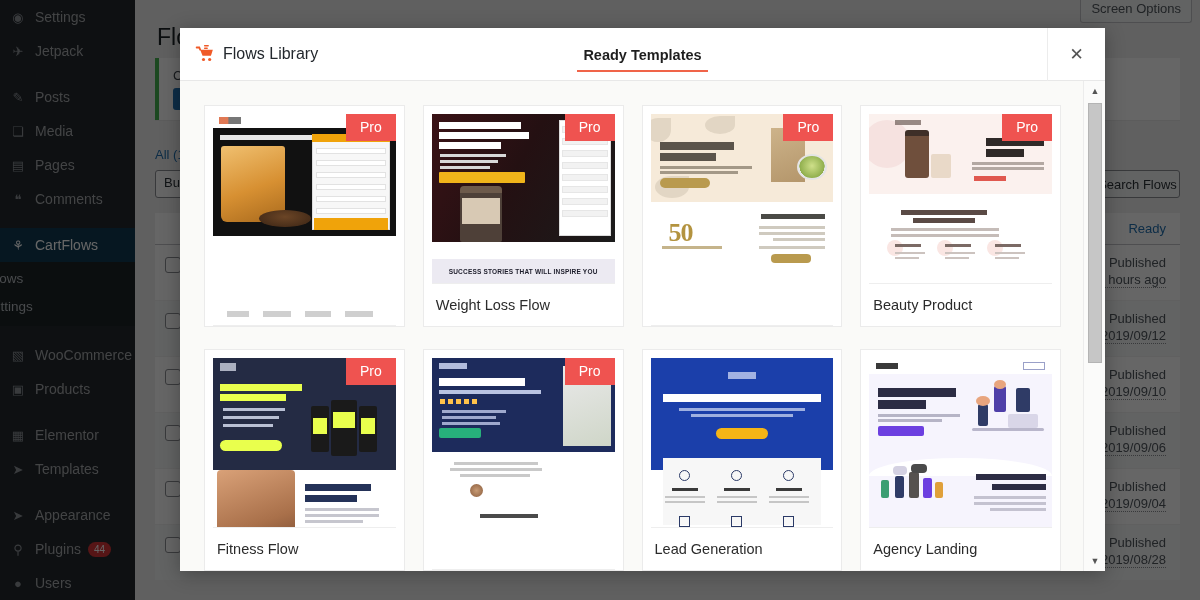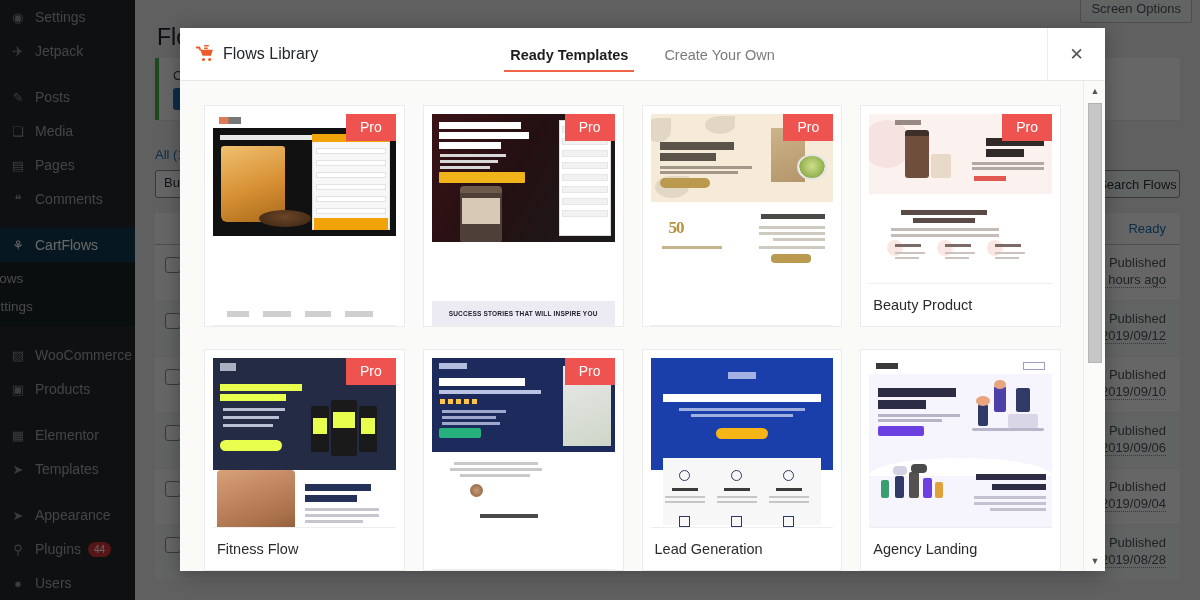--- a/index.html
+++ b/index.html
@@ -232,21 +232,21 @@
   .p-ot-leaf { position:absolute; background:#e2d6c4; border-radius:50% 0 50% 50%; }
   .p-ot-t1 { position:absolute; left:9px; top:28px; width:74px; height:8px; background:#3f3a31; opacity:.85;}
   .p-ot-t2 { position:absolute; left:9px; top:39px; width:56px; height:8px; background:#3f3a31; opacity:.85;}
   .p-ot-p { position:absolute; left:9px; top:52px; width:92px; height:3px; background:#8d8madd; background:#a39887;}
   .p-ot-btn { position:absolute; left:9px; top:64px; width:50px; height:10px; background:#b99a4e; border-radius:5px;}
   .p-ot-box { position:absolute; right:28px; top:14px; width:34px; height:54px;
               background: linear-gradient(160deg,#cdb38a,#b4966b); }
   .p-ot-cup { position:absolute; right:6px; top:40px; width:30px; height:26px;
               background: radial-gradient(circle at 50% 45%, #cfe08a, #8fae4c 70%, #e8e8e8 72%);
               border-radius:50%; border:2px solid #e4e4e4; }
-  .p-ot-50 { position:absolute; left:18px; top:104px; font-size:17px; color:#b3933f;
+  .p-ot-50 { position:absolute; left:18px; top:104px; font-size:26px; color:#b3933f;
              font-family:"Liberation Serif", serif; font-weight:bold; letter-spacing:-1px; }
   .p-ot-50s { position:absolute; left:11px; top:132px; width:60px; height:3px; background:#c5b48b; }
   .p-ot-ab { position:absolute; right:8px; top:100px; width:64px; height:5px; background:#4a4a46; }
   .p-ot-ar { position:absolute; right:8px; width:66px; height:3px; background:#cfcabf; }
   .p-ot-ab2 { position:absolute; right:22px; top:140px; width:40px; height:9px; background:#b99a4e; border-radius:4px;}
 
   
   .p-bp-hero { position:absolute; left:0; top:0; right:0; height:80px; background:#fbf1ee; }
   .p-bp-circle { position:absolute; left:-6px; top:6px; width:48px; height:48px;
                  border-radius:50%; background:#f6e2e0; }
@@ -486,21 +486,20 @@
           <path d="M11.6 2.2h4.2M11.6 5.0h3.0" stroke="#f05a28" stroke-width="1.8" stroke-linecap="round"></path>
           <circle cx="10.2" cy="18.6" r="1.9" fill="#f05a28"></circle>
           <circle cx="17.6" cy="18.6" r="1.9" fill="#f05a28"></circle>
         </svg>
       </span>
       <span class="m-logo-text">Flows Library</span>
     </div>
 
     <div class="m-tabs">
       <div class="m-tab active">Ready Templates</div>
-      <div class="m-tab">Create Your Own</div>
     </div>
 
     <div class="m-close">✕</div>
   </div>
 
   <div id="modal-body">
     <div id="grid">
 
       <div class="card">
         <div class="card-thumb">
@@ -552,20 +551,21 @@
             <div class="p-wl-fl" style="top:60px"></div>
             <div class="p-wl-fl" style="top:72px"></div>
             <div class="p-wl-fl" style="top:84px"></div>
             <div class="p-wl-fl" style="top:96px"></div>
             <div class="p-wl-foot">
                 <span>SUCCESS STORIES THAT WILL INSPIRE YOU</span>
               </div>
           </div>
           <div class="pro-badge">Pro</div>
         </div>
+        <div class="card-title">Weight Loss Flow</div>
       </div>
 
       <div class="card">
         <div class="card-thumb">
           <div class="prev">
             <div class="p-ot-hero"></div>
             <div class="p-ot-leaf" style="left:-6px;top:4px;width:26px;height:24px"></div>
             <div class="p-ot-leaf" style="left:54px;top:2px;width:30px;height:18px"></div>
             <div class="p-ot-leaf" style="left:4px;top:62px;width:34px;height:22px"></div>
             <div class="p-ot-t1"></div>

